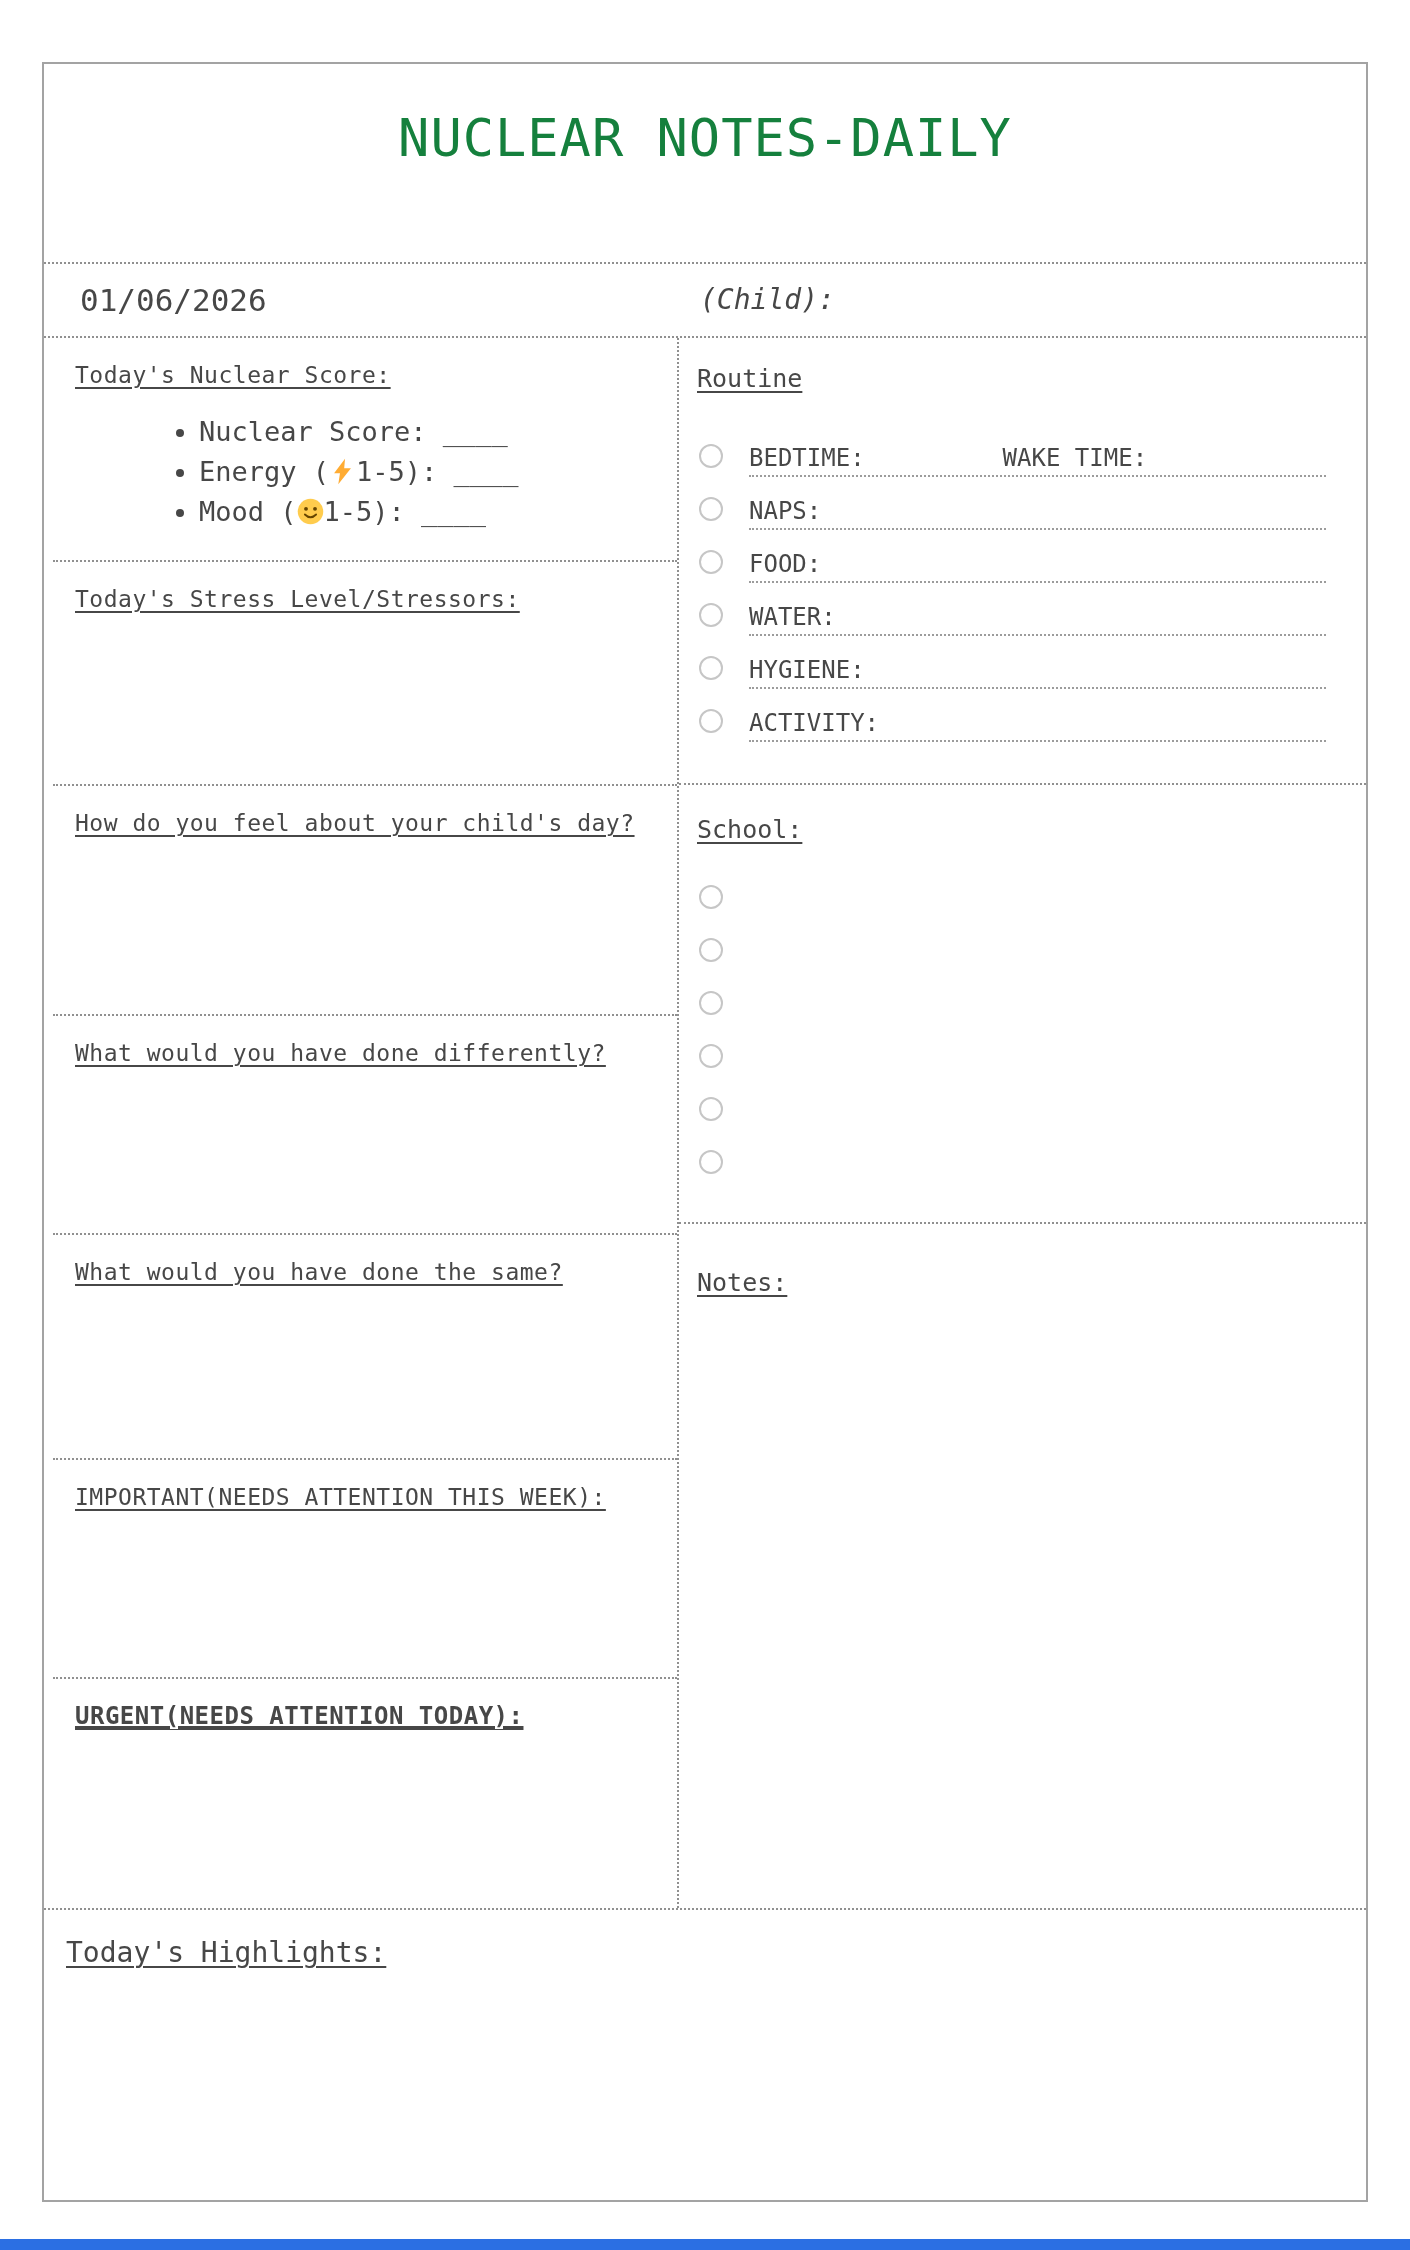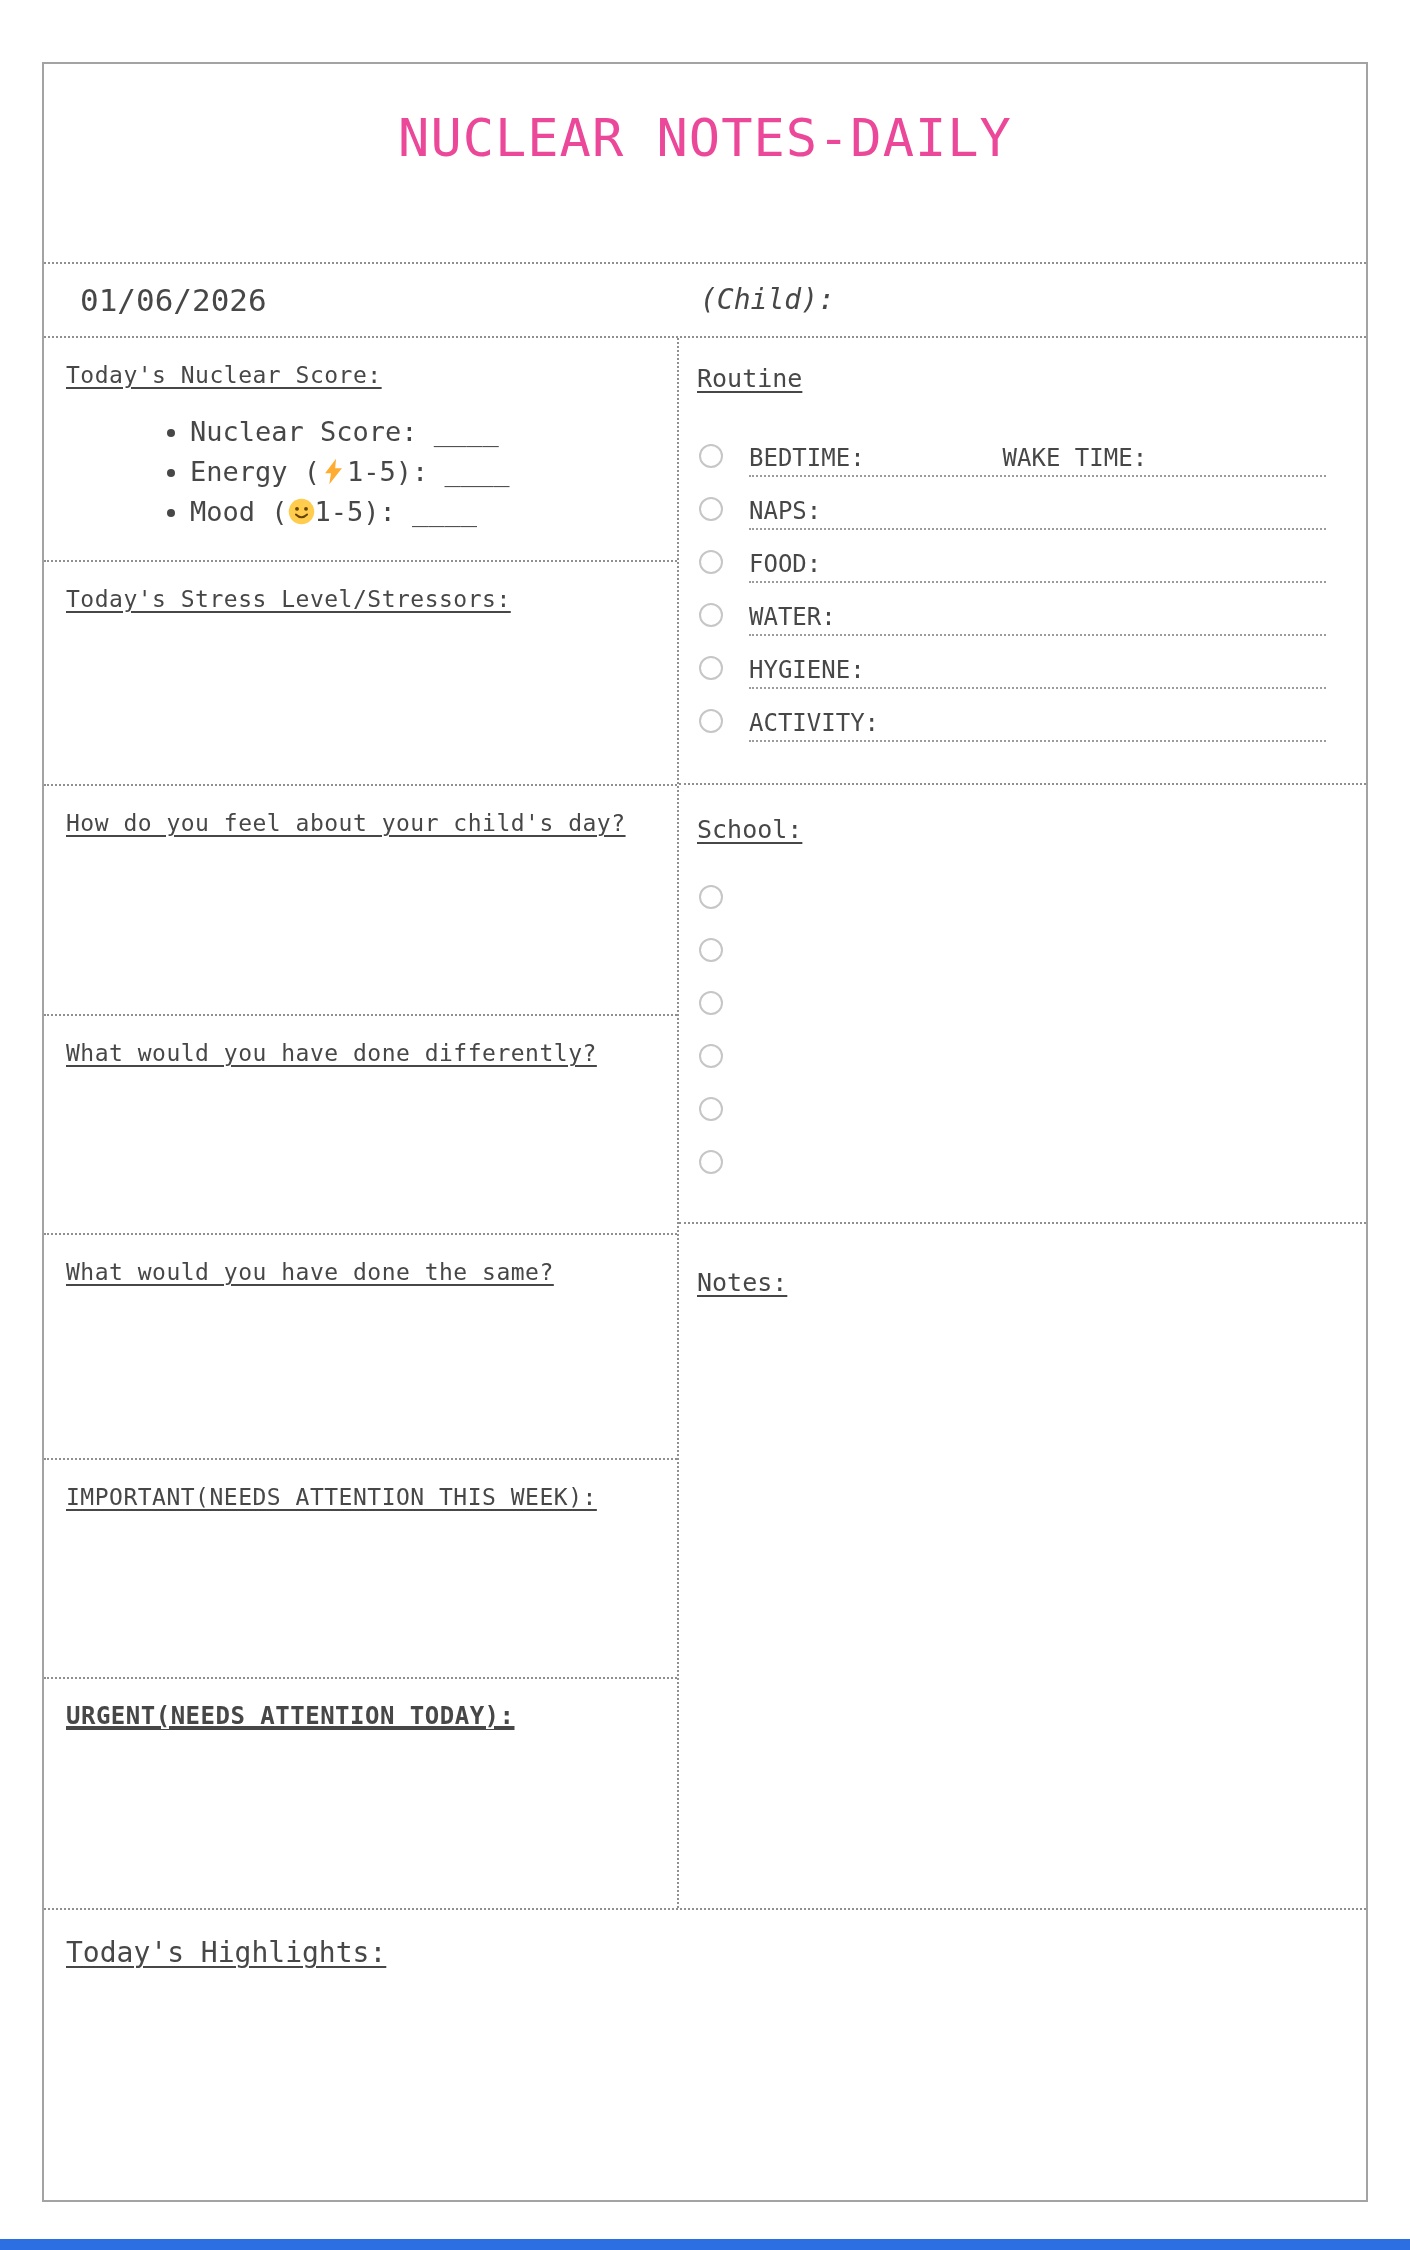--- a/index.html
+++ b/index.html
@@ -9,31 +9,31 @@
     font-family:"DejaVu Sans Mono", monospace;
     color:var(--text, #474747);
     overflow:hidden; position:relative;
   }
   .page {
     position:absolute; left:42px; top:62px;
     width:1326px; height:2140px;
     border:2px solid #a3a3a3; background:#fff;
   }
   .title-block { height:200px; border-bottom:2px dotted var(--rule,#909090); padding-top:44px; text-align:center; }
-  h1 { font-size:52px; font-weight:500; letter-spacing:1px; color:#ec4899; }
+  h1 { font-size:52px; font-weight:500; letter-spacing:1px; color:#15803d; }
 
   .date-row { position:relative; height:74px; border-bottom:2px dotted var(--rule,#909090); line-height:72px; }
   .date { position:absolute; left:36px; font-size:31px; }
   .child { position:absolute; left:656px; font-size:28px; font-style:italic; }
 
   .columns { display:flex; height:1572px; border-bottom:2px dotted var(--rule,#909090); }
   .col-left { width:635px; border-right:2px dotted var(--rule,#909090); display:flex; flex-direction:column; }
   .col-right { flex:1; display:flex; flex-direction:column; }
 
-  .sec { border-bottom:2px dotted var(--rule,#909090); padding:22px 20px 0 22px; display:flex; flex-direction:column; }
+  .sec { border-bottom:2px dotted var(--rule,#909090); padding:22px 20px 0 22px; display:flex; flex-direction:column;margin-left:9px; }
   .sec-title { font-size:23px; font-weight:500; line-height:30px; letter-spacing:0.5px; }
   .u { text-decoration:underline; text-decoration-thickness:1.5px; text-underline-offset:4px; }
   .sec-score { height:224px; }
   .sec-stress { height:224px; }
   .sec-feel { height:230px; }
   .sec-diff { height:219px; }
   .sec-same { height:225px; }
   .sec-important { height:219px; }
   .sec-urgent { flex:1; border-bottom:none;text-decoration:underline; }
   .sec-urgent .sec-title { font-size:24px; font-weight:bold; }

